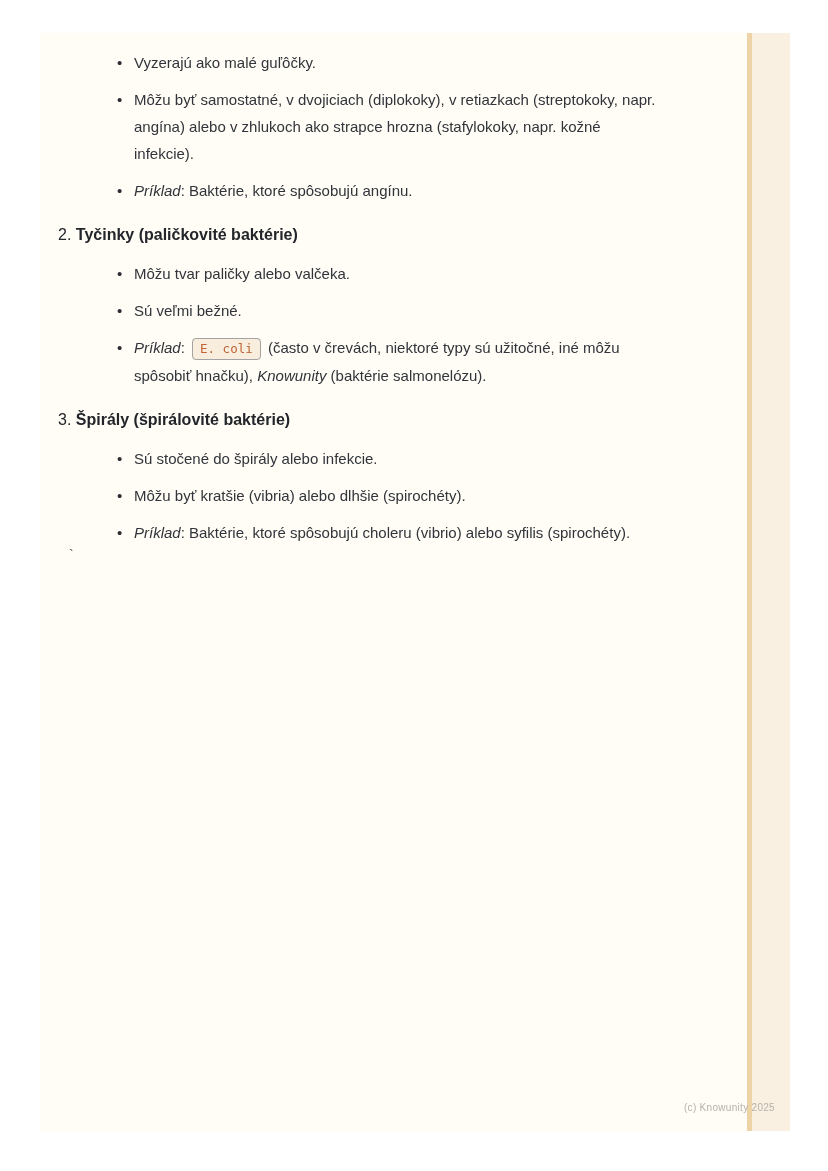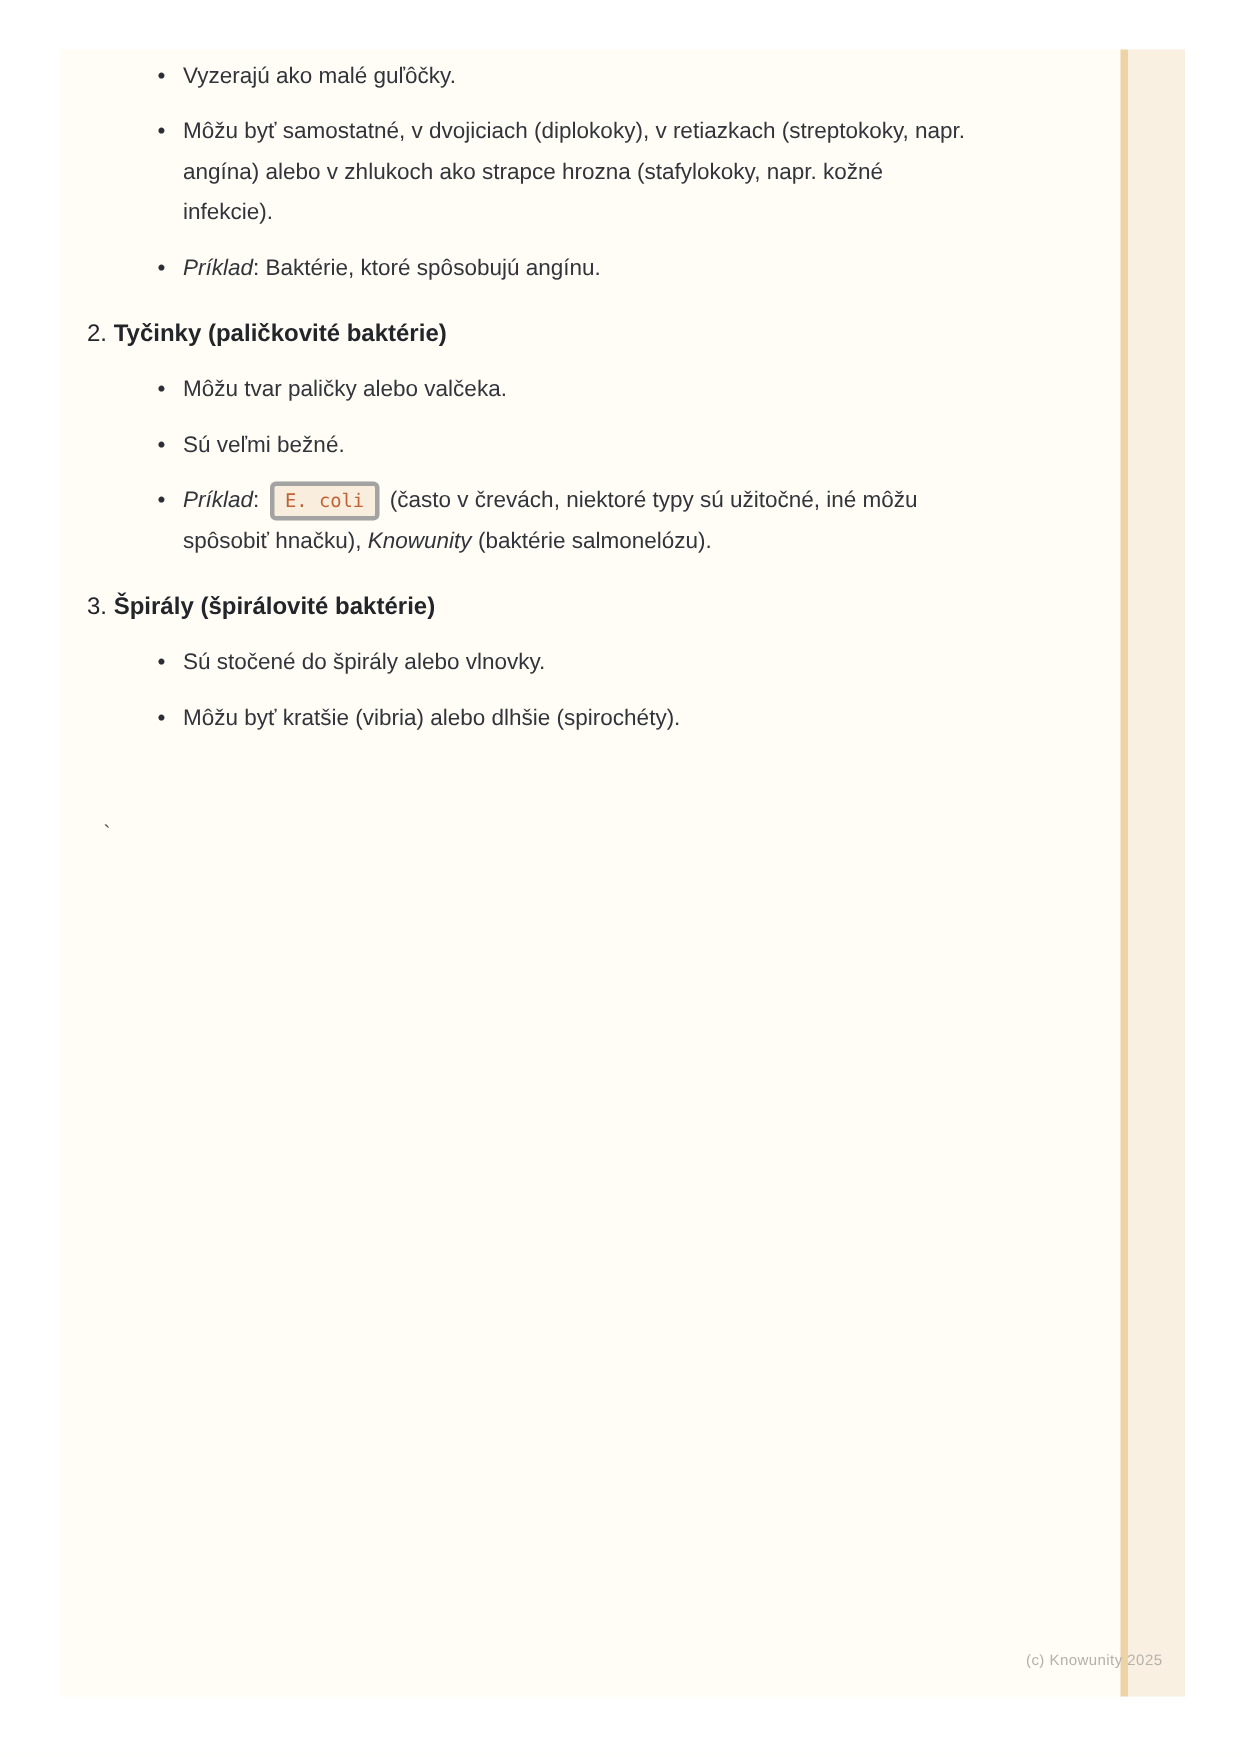--- a/index.html
+++ b/index.html
@@ -49,21 +49,21 @@
     margin: 17px 0 10px 0;
     font-size: 16px;
     line-height: 27px;
     color: #222529;
   }
   .sec-num { font-weight: 400; }
   .sec-title { font-weight: 700; text-align: right; }
 
   ul.bullets {
     list-style: none;
-    margin: 0; padding: 0; text-decoration: underline;
+    margin: 12px; padding: 0; text-decoration: underline;
   }
   ul.bullets li {
     position: relative;
     margin: 0 0 10px 0;
     padding-left: 64px;
   }
   ul.bullets li::before {
     content: "\2022";
     position: absolute;
     left: 47px; top: 0;
@@ -74,21 +74,21 @@
     display: inline-block;
     max-width: 528px;
     vertical-align: top;
   }
   em.seg-i { font-style: italic; }
   code.seg-c {
     font-family: "DejaVu Sans Mono", "Liberation Mono", monospace;
     font-size: 12.5px;
     color: #c06236;
     background: #f9eedd;
-    border: 3px solid #a3a3a3;
+    border: 1px solid #a3a3a3;
     border-radius: 4px;
     padding: 2px 7px 3px 7px;
     margin: 0 3px;
     white-space: nowrap;
   }
 
   .stray-mark {
     position: absolute;
     left: 29px; top: 514px;
     font-size: 14px;
@@ -126,22 +126,23 @@
           <div class="sec-head"><span class="sec-num">2. </span><span class="sec-title">Tyčinky (paličkovité baktérie)</span></div>
           <ul class="bullets">
             <li class="bullet-item"><span class="li-text"><span class="seg-n">Môžu tvar paličky alebo valčeka.</span></span></li>
             <li class="bullet-item"><span class="li-text"><span class="seg-n">Sú veľmi bežné.</span></span></li>
             <li class="bullet-item"><span class="li-text"><em class="seg-i">Príklad</em><span class="seg-n">: </span><code class="seg-c">E. coli</code><span class="seg-n"> (často v črevách, niektoré typy sú užitočné, iné môžu spôsobiť hnačku), </span><em class="seg-i">Knowunity</em><span class="seg-n"> (baktérie salmonelózu).</span></span></li>
           </ul>
         </div>
         <div class="section">
           <div class="sec-head"><span class="sec-num">3. </span><span class="sec-title">Špirály (špirálovité baktérie)</span></div>
           <ul class="bullets">
-            <li class="bullet-item"><span class="li-text"><span class="seg-n">Sú stočené do špirály alebo vlnovky.</span></span></li>
+            <li class="bullet-item"><span class="li-text"><span class="seg-n">Sú stočené do špirály alebo infekcie.</span></span></li>
             <li class="bullet-item"><span class="li-text"><span class="seg-n">Môžu byť kratšie (vibria) alebo dlhšie (spirochéty).</span></span></li>
+            <li class="bullet-item"><span class="li-text"><em class="seg-i">Príklad</em><span class="seg-n">: Baktérie, ktoré spôsobujú choleru (vibrio) alebo syfilis (spirochéty).</span></span></li>
           </ul>
         </div>
       </div>
 
     <span class="stray-mark">`</span>
 
     <span class="watermark">(c) Knowunity 2025</span>
   </div>
 </div>
 

